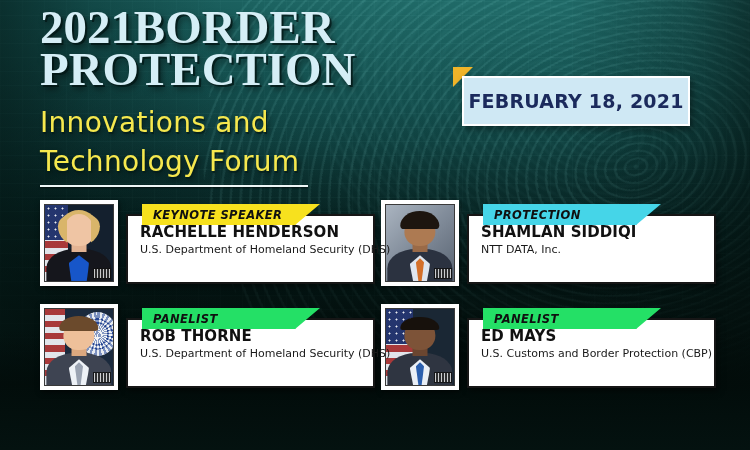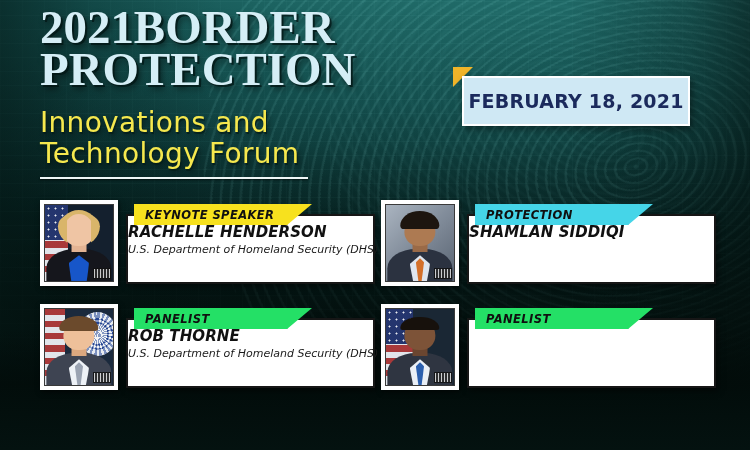--- a/index.html
+++ b/index.html
@@ -126,20 +126,21 @@
   }
   .subtitle-line {
     font-family: "DejaVu Sans", sans-serif;
     font-weight: 400;
     color: #f6e84e;
     font-size: 28px;
     line-height: 1.12;
     letter-spacing: 0.3px;
     text-shadow: 1px 2px 0 rgba(4,30,26,0.75), 2px 3px 5px rgba(0,0,0,0.45);
     white-space: nowrap;
+    margin-top: 8px;
   }
   .subtitle-line.first { margin-top: 16px; }
   .rule {
     margin-top: 7px;
     width: 268px;
     height: 2px;
     background: #eef6f6;
     box-shadow: 0 1px 2px rgba(0,0,0,0.6);
   }
 
@@ -301,21 +302,21 @@
   }
 
   .card-body {
     position: relative;
     flex: 1 1 auto;
     margin-left: 8px;
     height: 100%;
   }
   .banner {
     position: absolute;
-    left: 8px;
+    left: 16px;
     top: 4px;
     height: 21px;
     width: 178px;
     z-index: 4;
     clip-path: polygon(0 0, 100% 0, 86% 100%, 0 100%);
     display: flex;
     align-items: center;
     box-shadow: 1px 2px 4px rgba(0,0,0,0.4);
   }
   .banner-label {
@@ -334,25 +335,24 @@
     right: 0;
     top: 14px;
     bottom: 4px;
     background: #ffffff;
     border: 2px solid #161616;
     box-shadow: 2px 3px 6px rgba(0,0,0,0.5);
     z-index: 2;
   }
   .card-text {
     position: absolute;
-    left: 2px;
+    left: 14px;
     right: 8px;
     top: 24px;
     z-index: 5;
-    font-style: italic;
   }
   .person-name {
     font-family: "DejaVu Sans", sans-serif;
     font-weight: 700;
     font-size: 15px;
     color: #111111;
     letter-spacing: 0.1px;
     line-height: 1.15;
     white-space: nowrap;
   }
@@ -438,20 +438,21 @@
           <div class="photo-watermark"></div>
         </div>
       </div>
       <div class="card-body">
         <div class="banner" style="background:#45d5e8">
           <span class="banner-label">PROTECTION</span>
         </div>
         <div class="card-box"></div>
         <div class="card-text">
           <div class="person-name">SHAMLAN SIDDIQI</div>
+          <div class="person-org">NTT DATA, Inc.</div>
         </div>
       </div>
     </div>
 
     <div class="card">
       <div class="photo-frame">
         <div class="photo">
           <div class="p-bg" style="background:#1b2a3d"></div>
           <div class="p-flag" style="width:30%"></div>
           <div class="p-seal">
@@ -493,17 +494,21 @@
           <div class="p-head" style="background:#7d5338"></div>
           <div class="p-hair" style="background:#17110c;height:18%;top:10%;border-radius:50% 50% 6% 6% / 85% 85% 15% 15%"></div>
           <div class="photo-watermark"></div>
         </div>
       </div>
       <div class="card-body">
         <div class="banner" style="background:#24e066">
           <span class="banner-label">PANELIST</span>
         </div>
         <div class="card-box"></div>
+        <div class="card-text">
+          <div class="person-name">ED MAYS</div>
+          <div class="person-org">U.S. Customs and Border Protection (CBP)</div>
+        </div>
       </div>
     </div>
 
   </div>
 </div>
 
 </body></html>

